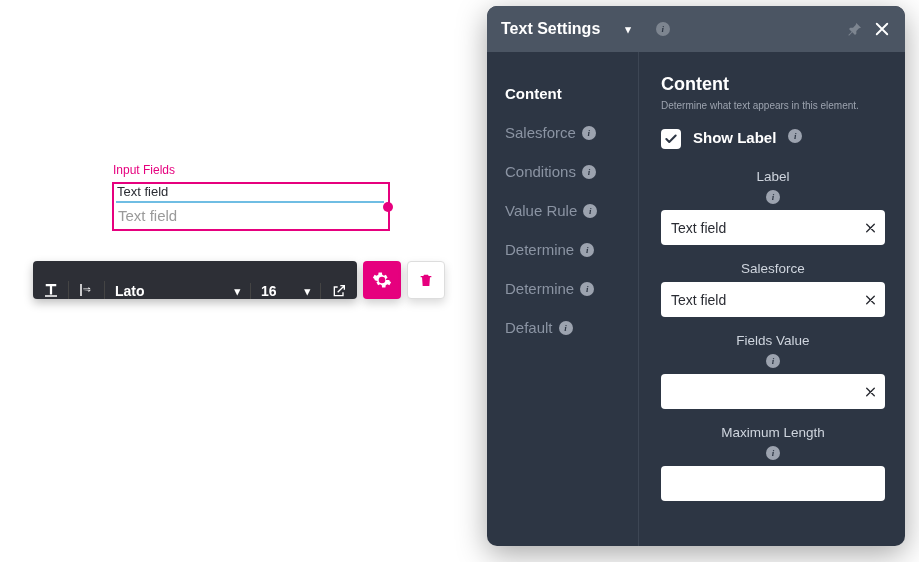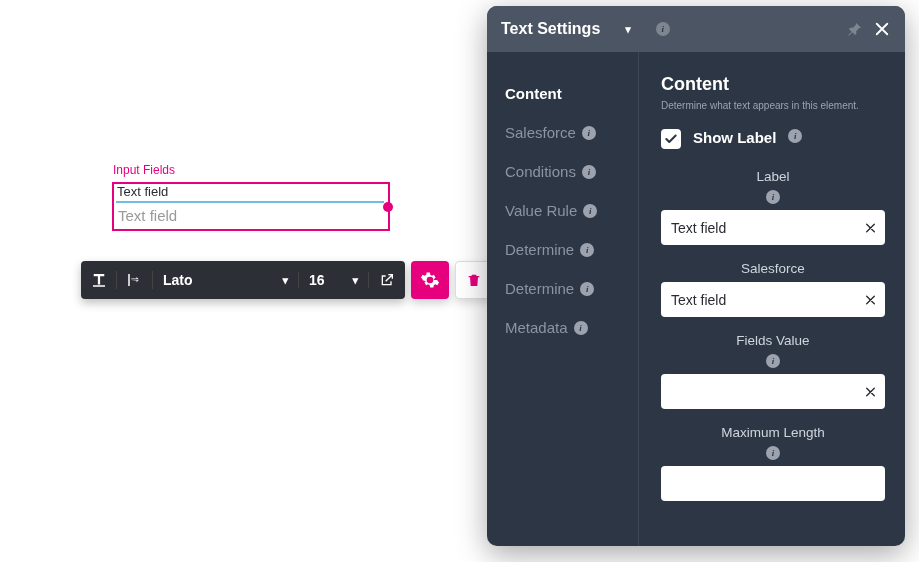--- a/index.html
+++ b/index.html
@@ -73,23 +73,22 @@
   height: 38px;
   display: flex;
   align-items: stretch;
   gap: 0;
   border-radius: 4px;
 }
 .toolbar-dark {
   display: flex;
   background: #2d2f36;
   border-radius: 4px;
-  align-items: center;
+  align-items: flex-end;
   box-shadow: 0 4px 10px rgba(0,0,0,0.25);
-  margin-left: 48px;
 }
 .tb-btn {
   width: 36px;
   display: flex;
   align-items: center;
   justify-content: center;
   color: #fff;
   cursor: pointer;
   border-right: 1px solid #444;
 }
@@ -387,21 +386,21 @@
       </div>
       <div class="nav-item">
         <span>Determine</span>
         <span class="info-badge light">i</span>
       </div>
       <div class="nav-item">
         <span>Determine</span>
         <span class="info-badge light">i</span>
       </div>
       <div class="nav-item">
-        <span>Metadata</span>
+        <span>Default</span>
         <span class="info-badge light">i</span>
       </div>
     </div>
 
     <div class="panel-content">
       <div class="content-title">Content</div>
       <div class="content-desc">Determine what text appears in this element.</div>
 
       <div class="checkbox-row">
         <div class="checkbox">

